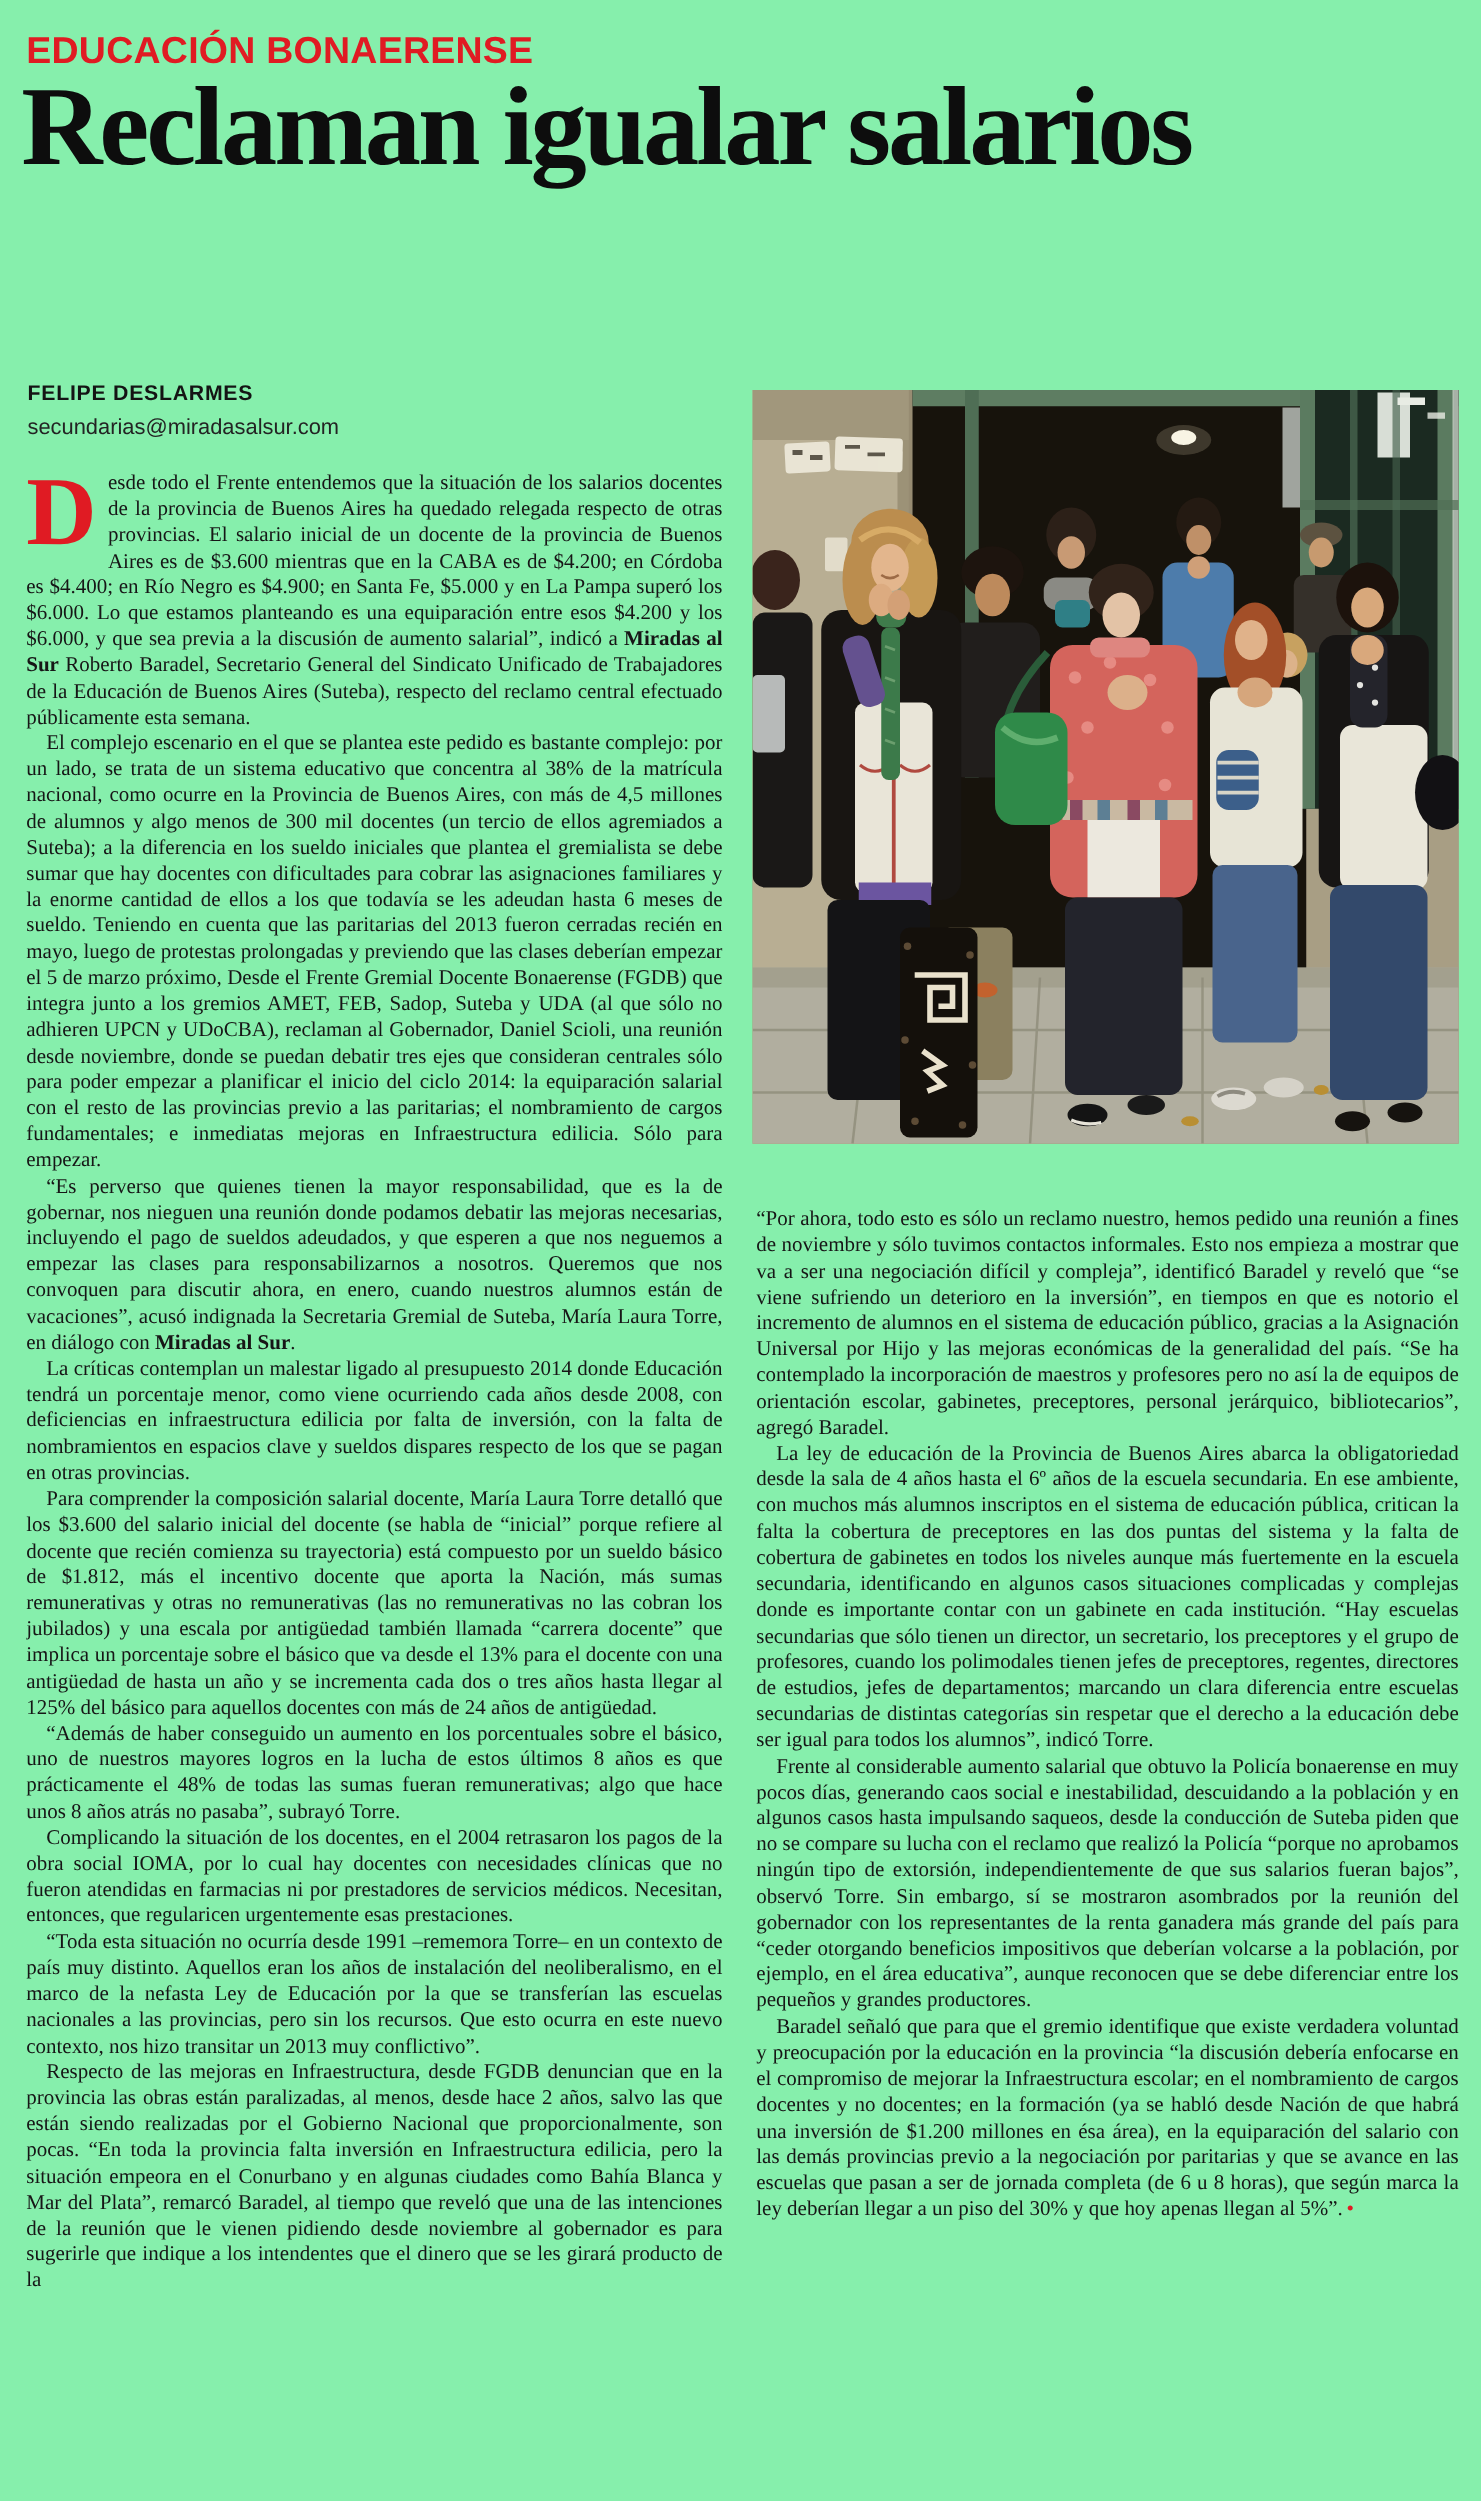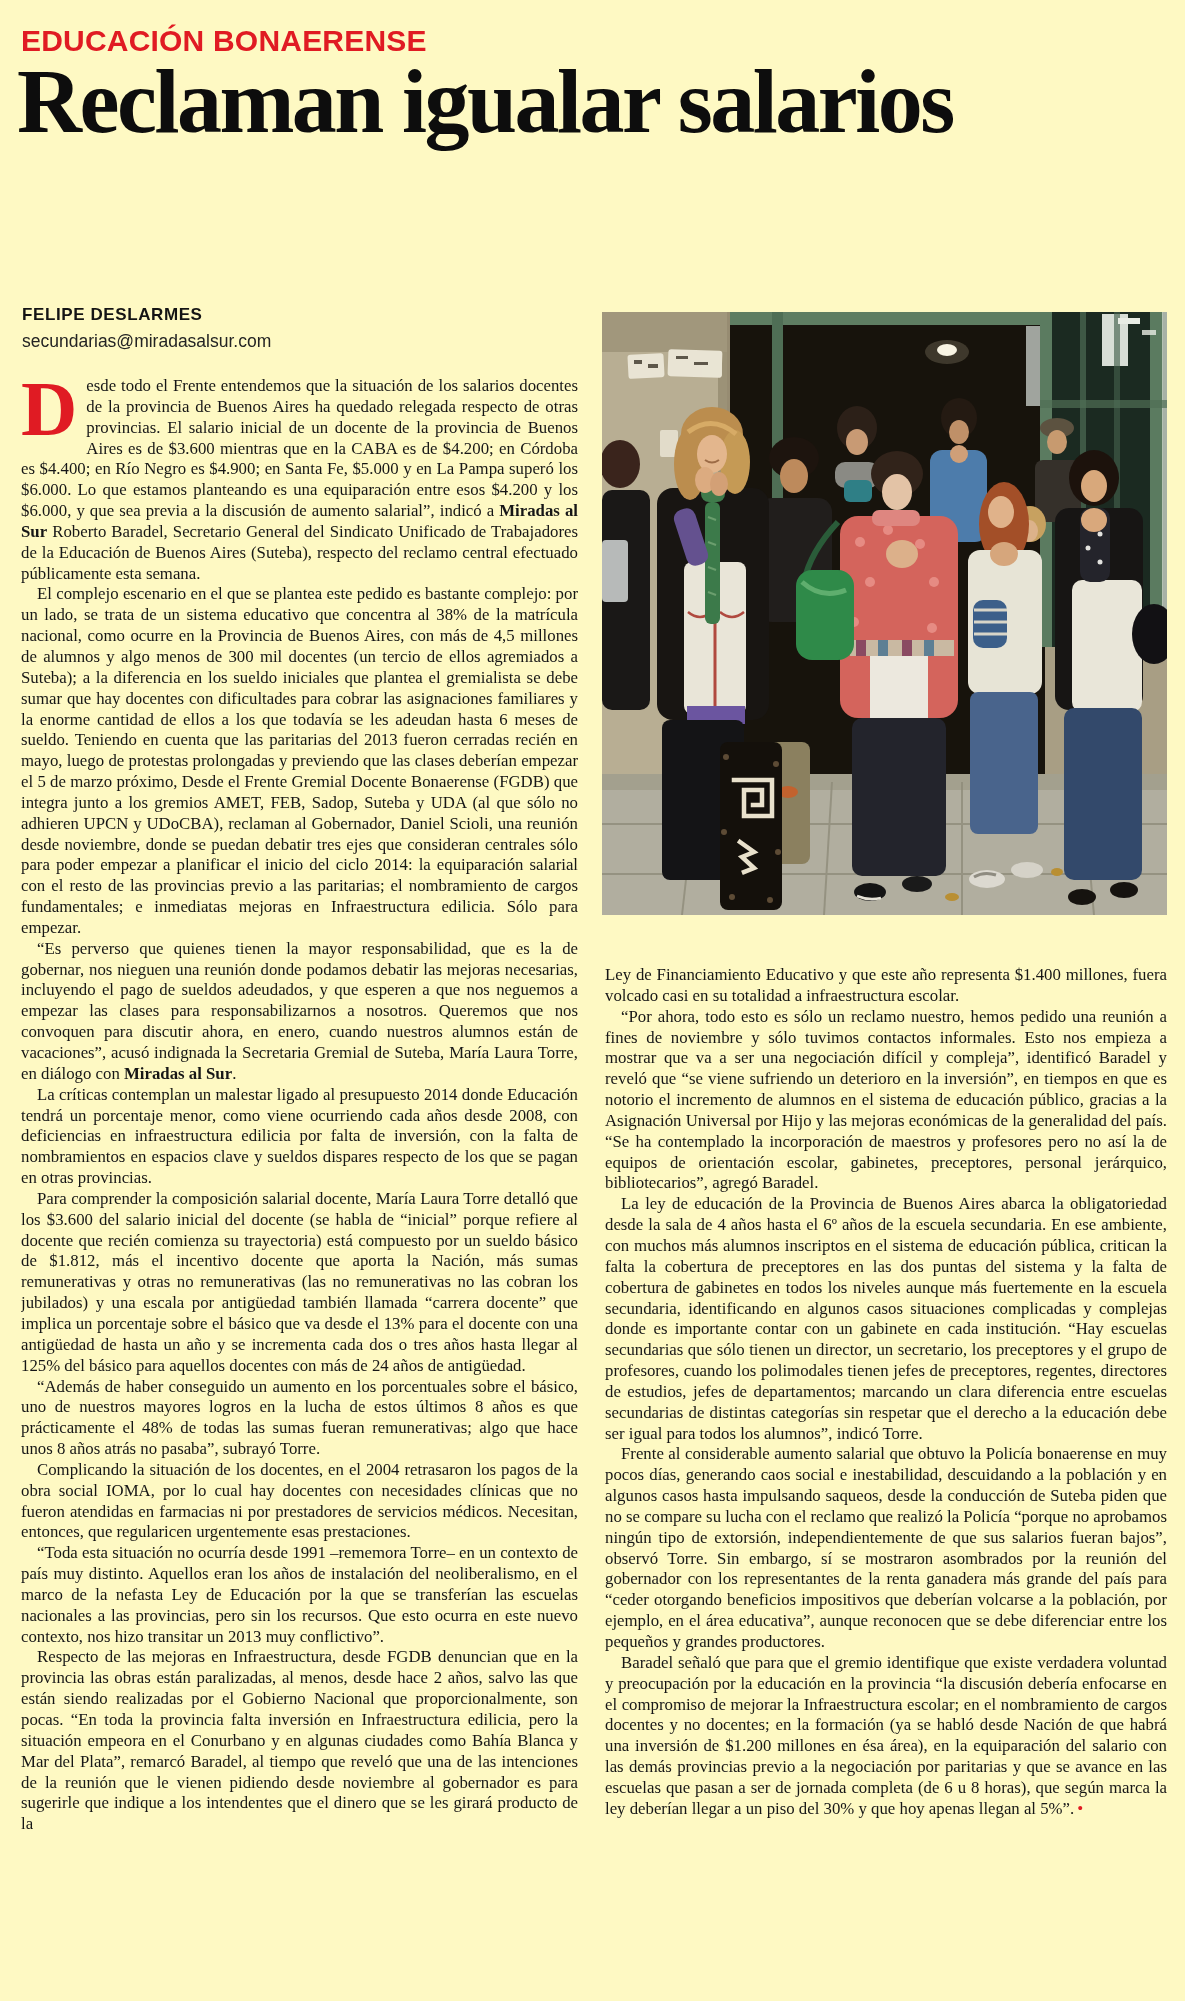--- a/index.html
+++ b/index.html
@@ -1,18 +1,18 @@
 <!DOCTYPE html>
 <html lang="es"><head>
 <meta charset="utf-8">
 <style>
   html,body{margin:0;padding:0;background:#e9e9e9;}
   .page{
     position:relative;width:1185px;height:2001px;margin:0 auto;
-    background:#fef9c3;overflow:hidden;
+    background:#86efac;overflow:hidden;
     font-family:"Liberation Serif",serif;color:#1a1a1a;
   }
   .kicker{
     position:absolute;left:21px;top:24px;
     font-family:"Liberation Sans",sans-serif;font-weight:bold;
     font-size:30px;letter-spacing:.2px;color:#e01b23;white-space:nowrap;
   }
   .headline{
     position:absolute;left:17px;top:52px;width:1160px;
     font-family:"Liberation Serif",serif;font-weight:bold;
@@ -265,20 +265,19 @@
       <p>El complejo escenario en el que se plantea este pedido es bastante complejo: por un lado, se trata de un sistema educativo que concentra al 38% de la matrícula nacional, como ocurre en la Provincia de Buenos Aires, con más de 4,5 millones de alumnos y algo menos de 300 mil docentes (un tercio de ellos agremiados a Suteba); a la diferencia en los sueldo iniciales que plantea el gremialista se debe sumar que hay docentes con dificultades para cobrar las asignaciones familiares y la enorme cantidad de ellos a los que todavía se les adeudan hasta 6 meses de sueldo. Teniendo en cuenta que las paritarias del 2013 fueron cerradas recién en mayo, luego de protestas prolongadas y previendo que las clases deberían empezar el 5 de marzo próximo, Desde el Frente Gremial Docente Bonaerense (FGDB) que integra junto a los gremios AMET, FEB, Sadop, Suteba y UDA (al que sólo no adhieren UPCN y UDoCBA), reclaman al Gobernador, Daniel Scioli, una reunión desde noviembre, donde se puedan debatir tres ejes que consideran centrales sólo para poder empezar a planificar el inicio del ciclo 2014: la equiparación salarial con el resto de las provincias previo a las paritarias; el nombramiento de cargos fundamentales; e inmediatas mejoras en Infraestructura edilicia. Sólo para empezar.</p>
       <p>“Es perverso que quienes tienen la mayor responsabilidad, que es la de gobernar, nos nieguen una reunión donde podamos debatir las mejoras necesarias, incluyendo el pago de sueldos adeudados, y que esperen a que nos neguemos a empezar las clases para responsabilizarnos a nosotros. Queremos que nos convoquen para discutir ahora, en enero, cuando nuestros alumnos están de vacaciones”, acusó indignada la Secretaria Gremial de Suteba, María Laura Torre, en diálogo con <b>Miradas al Sur</b>.</p>
       <p>La críticas contemplan un malestar ligado al presupuesto 2014 donde Educación tendrá un porcentaje menor, como viene ocurriendo cada años desde 2008, con deficiencias en infraestructura edilicia por falta de inversión, con la falta de nombramientos en espacios clave y sueldos dispares respecto de los que se pagan en otras provincias.</p>
       <p>Para comprender la composición salarial docente, María Laura Torre detalló que los $3.600 del salario inicial del docente (se habla de “inicial” porque refiere al docente que recién comienza su trayectoria) está compuesto por un sueldo básico de $1.812, más el incentivo docente que aporta la Nación, más sumas remunerativas y otras no remunerativas (las no remunerativas no las cobran los jubilados) y una escala por antigüedad también llamada “carrera docente” que implica un porcentaje sobre el básico que va desde el 13% para el docente con una antigüedad de hasta un año y se incrementa cada dos o tres años hasta llegar al 125% del básico para aquellos docentes con más de 24 años de antigüedad.</p>
       <p>“Además de haber conseguido un aumento en los porcentuales sobre el básico, uno de nuestros mayores logros en la lucha de estos últimos 8 años es que prácticamente el 48% de todas las sumas fueran remunerativas; algo que hace unos 8 años atrás no pasaba”, subrayó Torre.</p>
       <p>Complicando la situación de los docentes, en el 2004 retrasaron los pagos de la obra social IOMA, por lo cual hay docentes con necesidades clínicas que no fueron atendidas en farmacias ni por prestadores de servicios médicos. Necesitan, entonces, que regularicen urgentemente esas prestaciones.</p>
       <p>“Toda esta situación no ocurría desde 1991 –rememora Torre– en un contexto de país muy distinto. Aquellos eran los años de instalación del neoliberalismo, en el marco de la nefasta Ley de Educación por la que se transferían las escuelas nacionales a las provincias, pero sin los recursos. Que esto ocurra en este nuevo contexto, nos hizo transitar un 2013 muy conflictivo”.</p>
       <p>Respecto de las mejoras en Infraestructura, desde FGDB denuncian que en la provincia las obras están paralizadas, al menos, desde hace 2 años, salvo las que están siendo realizadas por el Gobierno Nacional que proporcionalmente, son pocas. “En toda la provincia falta inversión en Infraestructura edilicia, pero la situación empeora en el Conurbano y en algunas ciudades como Bahía Blanca y Mar del Plata”, remarcó Baradel, al tiempo que reveló que una de las intenciones de la reunión que le vienen pidiendo desde noviembre al gobernador es para sugerirle que indique a los intendentes que el dinero que se les girará producto de la</p>
     </div>
   <div id="right-col" class="col">
-      <p>Ley de Financiamiento Educativo y que este año representa $1.400 millones, fuera volcado casi en su totalidad a infraestructura escolar.</p>
       <p>“Por ahora, todo esto es sólo un reclamo nuestro, hemos pedido una reunión a fines de noviembre y sólo tuvimos contactos informales. Esto nos empieza a mostrar que va a ser una negociación difícil y compleja”, identificó Baradel y reveló que “se viene sufriendo un deterioro en la inversión”, en tiempos en que es notorio el incremento de alumnos en el sistema de educación público, gracias a la Asignación Universal por Hijo y las mejoras económicas de la generalidad del país. “Se ha contemplado la incorporación de maestros y profesores pero no así la de equipos de orientación escolar, gabinetes, preceptores, personal jerárquico, bibliotecarios”, agregó Baradel.</p>
       <p>La ley de educación de la Provincia de Buenos Aires abarca la obligatoriedad desde la sala de 4 años hasta el 6º años de la escuela secundaria. En ese ambiente, con muchos más alumnos inscriptos en el sistema de educación pública, critican la falta la cobertura de preceptores en las dos puntas del sistema y la falta de cobertura de gabinetes en todos los niveles aunque más fuertemente en la escuela secundaria, identificando en algunos casos situaciones complicadas y complejas donde es importante contar con un gabinete en cada institución. “Hay escuelas secundarias que sólo tienen un director, un secretario, los preceptores y el grupo de profesores, cuando los polimodales tienen jefes de preceptores, regentes, directores de estudios, jefes de departamentos; marcando un clara diferencia entre escuelas secundarias de distintas categorías sin respetar que el derecho a la educación debe ser igual para todos los alumnos”, indicó Torre.</p>
       <p>Frente al considerable aumento salarial que obtuvo la Policía bonaerense en muy pocos días, generando caos social e inestabilidad, descuidando a la población y en algunos casos hasta impulsando saqueos, desde la conducción de Suteba piden que no se compare su lucha con el reclamo que realizó la Policía “porque no aprobamos ningún tipo de extorsión, independientemente de que sus salarios fueran bajos”, observó Torre. Sin embargo, sí se mostraron asombrados por la reunión del gobernador con los representantes de la renta ganadera más grande del país para “ceder otorgando beneficios impositivos que deberían volcarse a la población, por ejemplo, en el área educativa”, aunque reconocen que se debe diferenciar entre los pequeños y grandes productores.</p>
       <p>Baradel señaló que para que el gremio identifique que existe verdadera voluntad y preocupación por la educación en la provincia “la discusión debería enfocarse en el compromiso de mejorar la Infraestructura escolar; en el nombramiento de cargos docentes y no docentes; en la formación (ya se habló desde Nación de que habrá una inversión de $1.200 millones en ésa área), en la equiparación del salario con las demás provincias previo a la negociación por paritarias y que se avance en las escuelas que pasan a ser de jornada completa (de 6 u 8 horas), que según marca la ley deberían llegar a un piso del 30% y que hoy apenas llegan al 5%”.<span class="endmark">•</span></p>
     </div>
 
 </div>
 
 </body></html>

